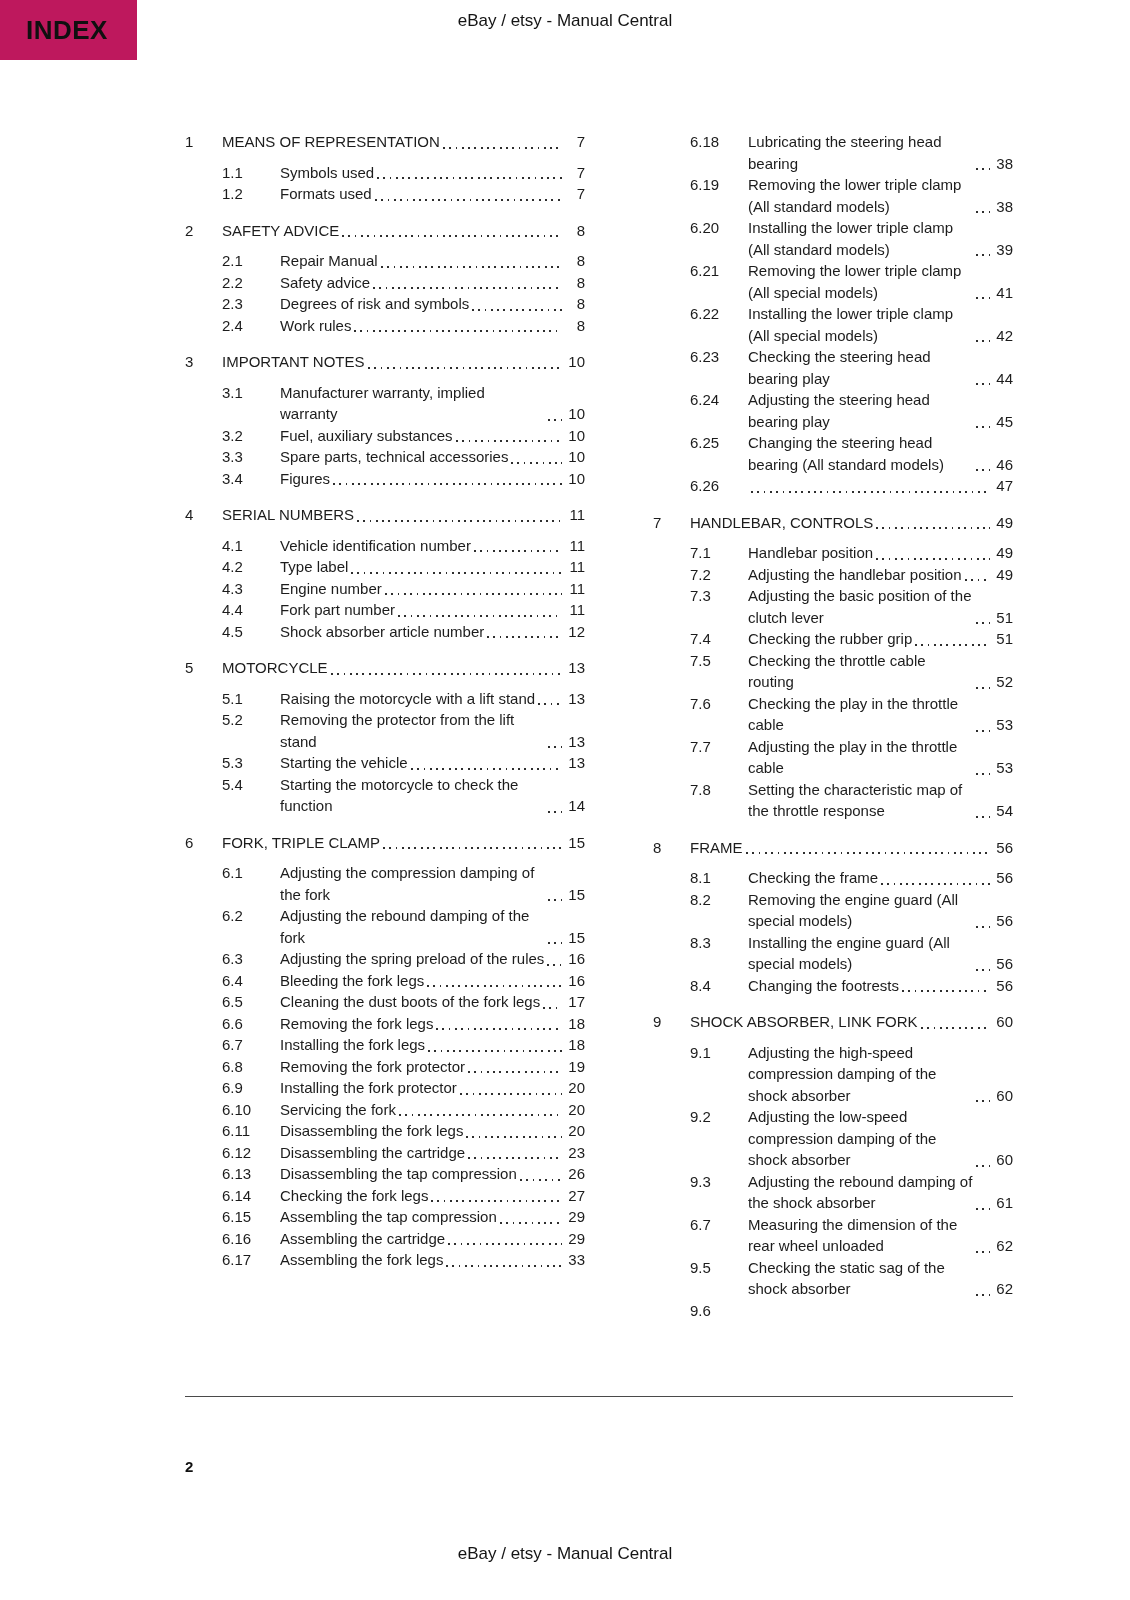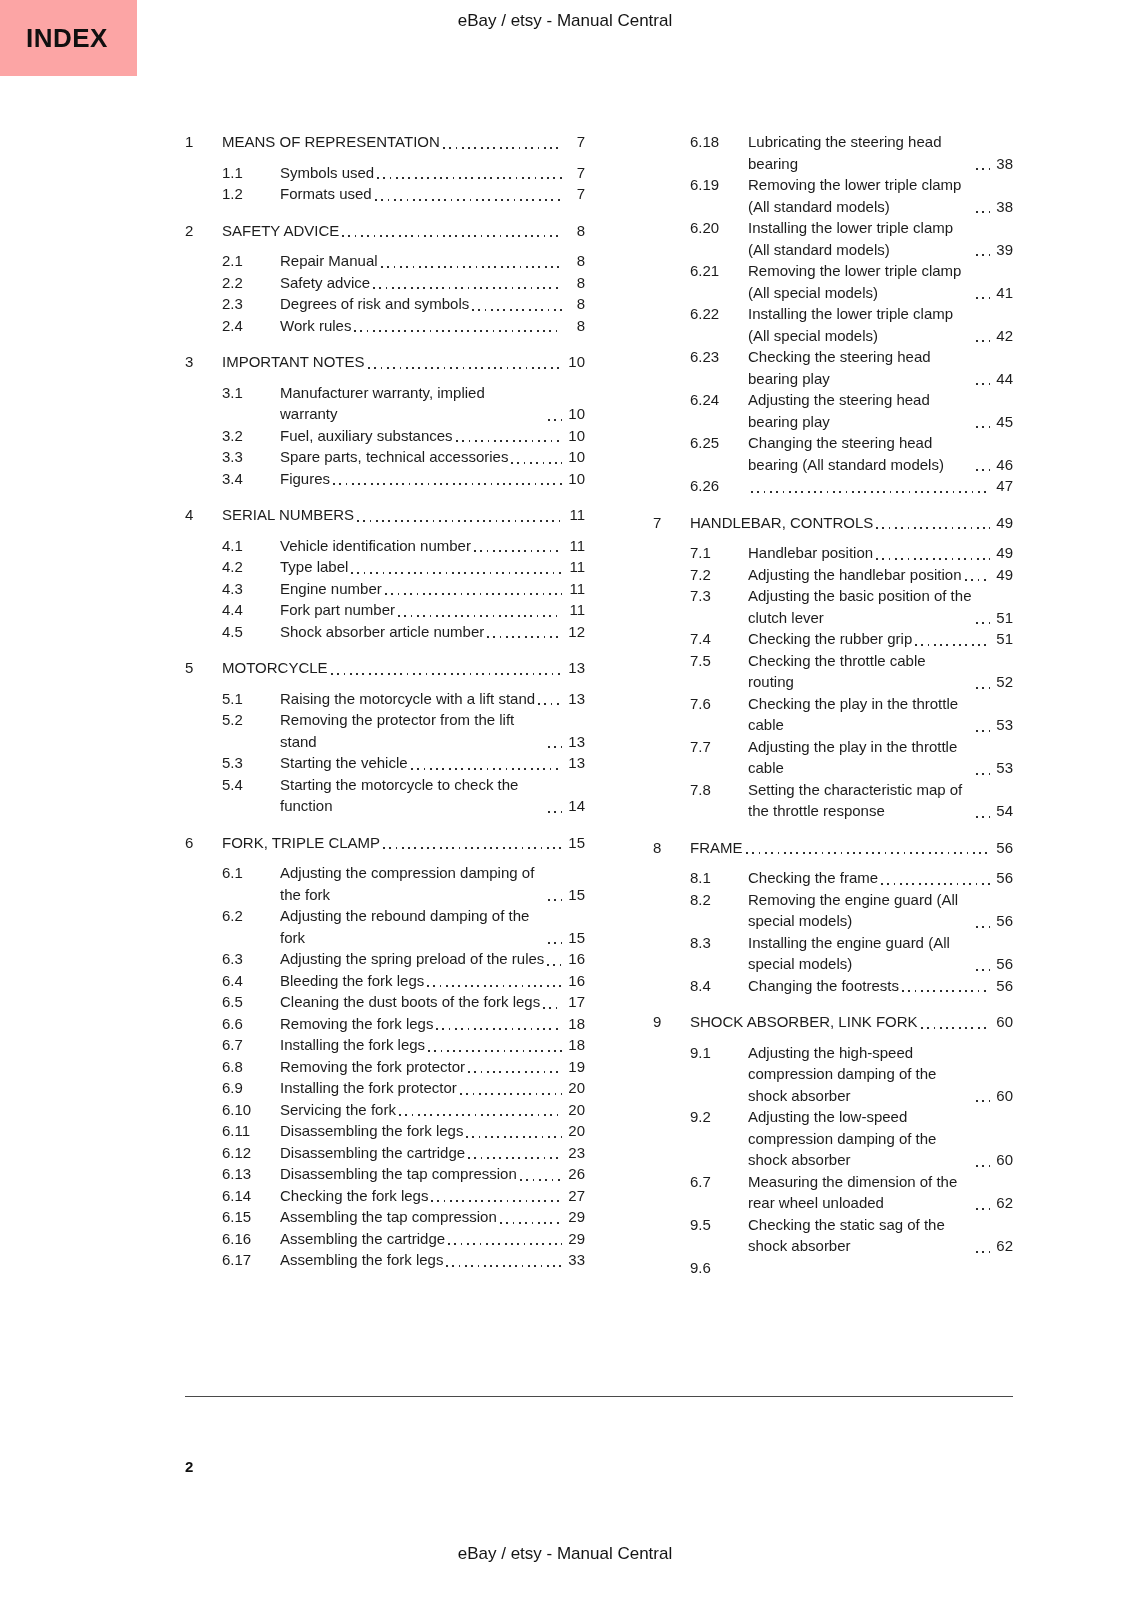--- a/index.html
+++ b/index.html
@@ -10,22 +10,22 @@
     height: 1600px;
     margin: 0 auto;
     background: #ffffff;
     font-family: "Liberation Sans", sans-serif;
     color: #1c1c1c;
     overflow: hidden;
   }
   .index-tab {
     position: absolute;
     left: 0; top: 0;
-    width: 137px; height: 76px;
-    background: #fca5a5;
+    width: 137px; height: 60px;
+    background: #be185d;
     display: flex;
     align-items: center;
     padding-left: 26px;
     font-size: 26px;
     font-weight: bold;
     letter-spacing: 0.5px;
     color: #101010;
   }
   .doc-header {
     position: absolute;
@@ -720,20 +720,28 @@
 
   <div class="entry sub">
     <span class="num">9.2</span>
     <span class="body">
       <span class="label">Adjusting the low-speed compression damping of the shock absorber</span>
       <span class="leader"></span>
       <span class="page">60</span>
     </span>
   </div>
 
+  <div class="entry sub">
+    <span class="num">9.3</span>
+    <span class="body">
+      <span class="label">Adjusting the rebound damping of the shock absorber</span>
+      <span class="leader"></span>
+      <span class="page">61</span>
+    </span>
+  </div>
 
   <div class="entry sub">
     <span class="num">6.7</span>
     <span class="body">
       <span class="label">Measuring the dimension of the rear wheel unloaded</span>
       <span class="leader"></span>
       <span class="page">62</span>
     </span>
   </div>
 

